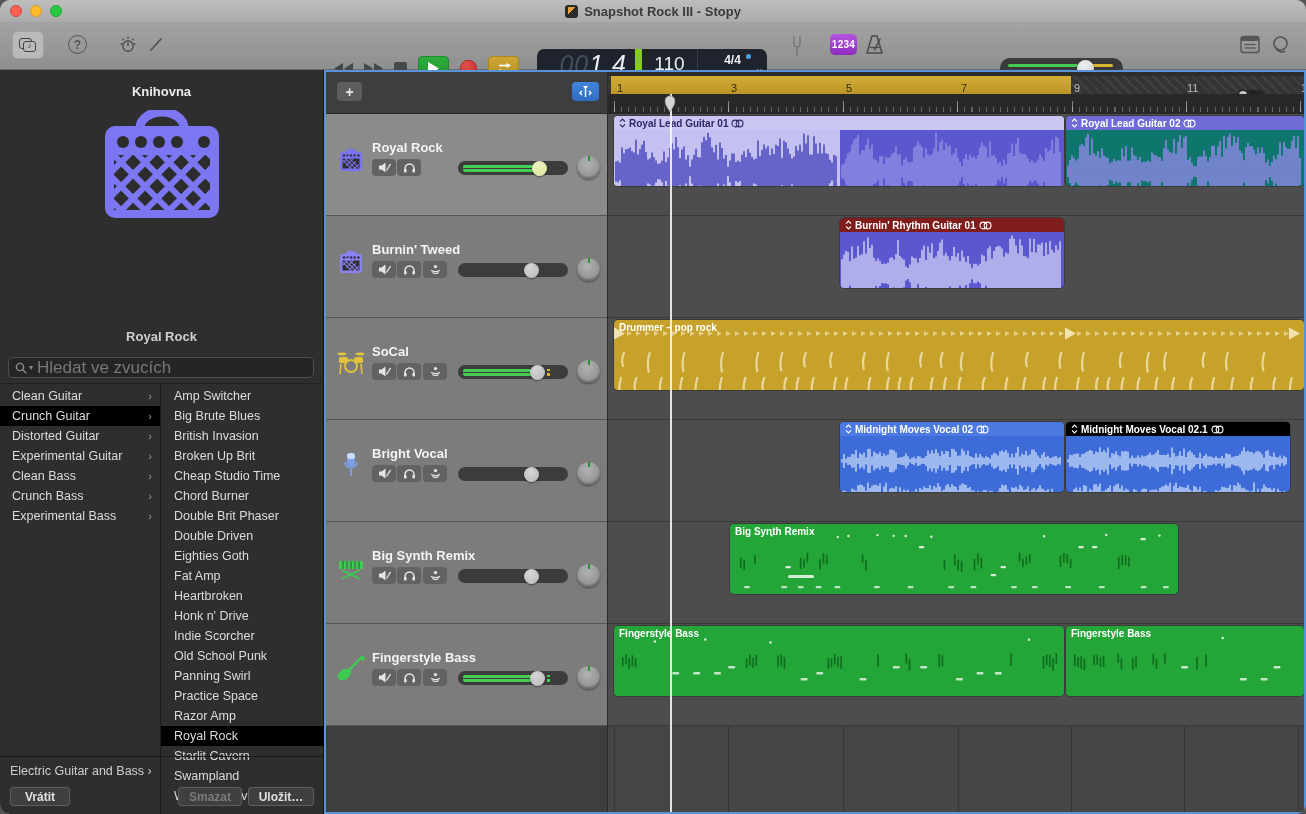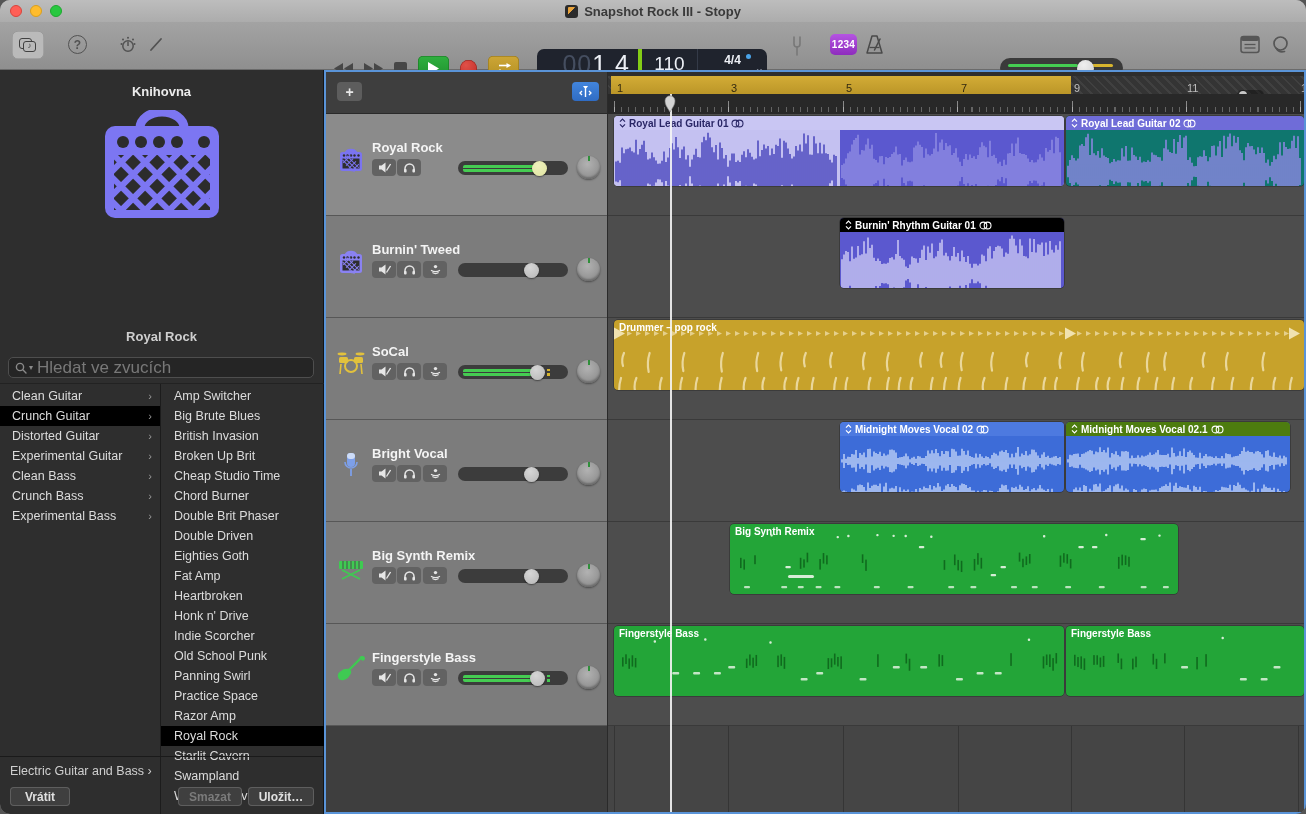--- a/index.html
+++ b/index.html
@@ -42,21 +42,21 @@
   .tp-icon{color:#474747;}
   .play-btn{width:31px;height:25px;border-radius:5px;background:linear-gradient(#2fb03f,#1d8d2c);
             box-shadow:inset 0 0 0 .5px #17701f;display:flex;align-items:center;justify-content:center;}
   .rec-btn{width:17px;height:17px;border-radius:50%;background:radial-gradient(circle at 35% 30%,#e05048,#c12e27);
            box-shadow:inset 0 0 0 .5px #8e1f1a;}
   .cycle-btn{width:31px;height:25px;border-radius:5px;background:linear-gradient(#cda636,#b08d20);
              box-shadow:inset 0 0 0 .5px #8a6d14;display:flex;align-items:center;justify-content:center;}
 
   .lcd{position:absolute;left:537px;top:27px;width:230px;height:38px;border-radius:7px;
        background:#1f232d;display:flex;color:#edf0f6;}
-  .lcd-beats{position:relative;width:105px;border-right:4px solid #84cc16;}
+  .lcd-beats{position:relative;width:105px;border-right:7px solid #84cc16;font-style:italic;}
   .lcd-big{position:absolute;top:1px;left:0;right:8px;text-align:right;font-size:25px;letter-spacing:1px;}
   .lcd-dim{color:#454e60;}
   .lcd-lab{position:absolute;bottom:2px;font-size:6.5px;letter-spacing:.8px;color:#6d7689;font-weight:bold;}
   .lab-takt{left:32px;} .lab-doba{right:12px;}
   .lcd-tempo{position:relative;width:56px;border-right:1px solid #343a48;text-align:center;}
   .lcd-tempo .val{margin-top:4px;font-size:19px;}
   .lcd-tempo .lcd-lab{left:0;right:0;}
   .lcd-key{position:relative;flex:1;text-align:center;font-size:12px;font-weight:bold;}
   .lcd-key .sig{margin-top:4px;} .lcd-key .key{margin-top:1px;}
   .lcd-dot{position:absolute;right:16px;top:5px;width:5px;height:5px;border-radius:50%;background:#4aa3e8;}
@@ -686,21 +686,21 @@
   <circle cx="8.6" cy="4.5" r="3.4" fill="none" stroke="currentColor" stroke-width="1.1"></circle>
             </svg>
           </div>
           <div class="region-body">
             <svg width="238" height="83" viewBox="0 0 238 83">
               <path d="M2 35.8V47.2M4 29.9V53.1M6 25.2V57.8M8 27.9V55.1M10 30.5V52.5M12 28.5V54.5M14 15.5V67.5M16 13.9V69.1M18 16.0V67.0M20 7.3V75.7M22 3.8V79.2M24 25.1V57.9M26 8.6V74.4M28 23.3V59.7M30 25.2V57.8M32 21.0V62.0M34 27.7V55.3M36 18.2V64.8M38 25.4V57.6M40 27.1V55.9M42 28.0V55.0M44 33.2V49.8M46 32.0V51.0M48 28.9V54.1M50 31.6V51.4M52 30.2V52.8M54 30.4V52.6M56 18.2V64.8M58 26.5V56.5M60 16.1V66.9M62 30.8V52.2M64 30.4V52.6M66 17.5V65.5M68 25.1V57.9M70 26.5V56.5M72 29.9V53.1M74 26.8V56.2M76 32.4V50.6M78 31.4V51.6M80 32.0V51.0M82 30.2V52.8M84 31.8V51.2M86 22.4V60.6M88 24.7V58.3M90 25.3V57.7M92 26.9V56.1M94 27.2V55.8M96 30.7V52.3M98 18.3V64.7M100 9.7V73.3M102 19.6V63.4M104 22.1V60.9M106 22.9V60.1M108 8.9V74.1M110 23.7V59.3M112 12.1V70.9M114 5.1V77.9M116 18.0V65.0M118 7.4V75.6M120 5.7V77.3M122 30.0V53.0M124 27.3V55.7M126 32.7V50.3M128 36.2V46.8M130 35.9V47.1M132 27.3V55.7M134 26.3V56.7M136 26.8V56.2M138 20.2V62.8M140 26.0V57.0M142 31.2V51.8M144 27.2V55.8M146 15.9V67.1M148 15.4V67.6M150 25.6V57.4M152 16.4V66.6M154 10.9V72.1M156 27.1V55.9M158 5.7V77.3M160 18.6V64.4M162 6.7V76.3M164 3.6V79.4M166 16.3V66.7M168 5.8V77.2M170 12.7V70.3M172 6.9V76.1M174 20.3V62.7M176 22.9V60.1M178 30.2V52.8M180 17.3V65.7M182 13.0V70.0M184 16.2V66.8M186 15.9V67.1M188 19.5V63.5M190 24.2V58.8M192 17.2V65.8M194 23.1V59.9M196 17.4V65.6M198 22.9V60.1M200 32.7V50.3M202 29.5V53.5M204 35.7V47.3M206 32.1V50.9M208 25.7V57.3M210 29.3V53.7M212 24.3V58.7M214 12.3V70.7M216 25.6V57.4M218 12.0V71.0M220 16.9V66.1M222 18.9V64.1M224 18.6V64.4M226 10.8V72.2M228 5.8V77.2M230 17.9V65.1M232 6.2V76.8M234 28.0V55.0" stroke="#8a87e0" stroke-width="1.6" fill="none"></path>
             </svg>
           </div>
         </div>
         <div class="region" style="left: 232px; top: 104px; width: 224px; background: rgb(91, 88, 207);">
-          <div class="region-header" style="background: #000000; color: rgb(255, 255, 255); align-items: center;">
+          <div class="region-header" style="background: #7f1d1d; color: rgb(255, 255, 255); align-items: center;">
             <svg width="7" height="10" viewBox="0 0 7 10">
   <path d="M1 3.6 L3.5 1 L6 3.6 M1 6.4 L3.5 9 L6 6.4" fill="none" stroke="currentColor" stroke-width="1.2"></path>
             </svg>
             <span>Burnin' Rhythm Guitar 01</span>
             <svg width="13" height="9" viewBox="0 0 13 9">
   <circle cx="4.4" cy="4.5" r="3.4" fill="none" stroke="currentColor" stroke-width="1.1"></circle>
   <circle cx="8.6" cy="4.5" r="3.4" fill="none" stroke="currentColor" stroke-width="1.1"></circle>
             </svg>
           </div>
           <div class="region-body">
@@ -869,21 +869,21 @@
             </svg>
           </div>
           <div class="region-body">
             <svg width="224" height="83" viewBox="0 0 224 83">
               <path d="M2 23.3V26.5M4 17.9V31.9M6 22.7V27.1M8 20.8V29.0M10 21.0V28.8M12 18.0V31.8M14 18.4V31.4M16 14.0V35.8M18 22.0V27.8M20 17.0V32.8M22 18.7V31.1M24 16.5V33.3M26 21.2V28.6M28 13.0V36.8M30 12.8V37.0M32 20.6V29.2M34 15.4V34.4M36 17.1V32.7M38 18.0V31.8M40 15.7V34.1M42 20.1V29.7M44 17.4V32.4M46 19.4V30.4M48 18.6V31.2M50 13.7V36.1M52 13.4V36.4M54 14.3V35.5M56 16.6V33.2M58 21.9V27.9M60 21.2V28.6M62 20.9V28.9M64 20.2V29.6M66 17.5V32.3M68 20.3V29.5M70 23.2V26.6M72 21.8V28.0M74 20.8V29.0M76 22.7V27.1M78 19.9V29.9M80 20.5V29.3M82 22.0V27.8M84 21.9V27.9M86 19.9V29.9M88 14.5V35.3M90 17.4V32.4M92 14.2V35.6M94 17.3V32.5M96 13.1V36.7M98 17.1V32.7M100 20.2V29.6M102 15.0V34.8M104 18.1V31.7M106 15.0V34.8M108 15.3V34.5M110 20.9V28.9M112 12.7V37.1M114 13.3V36.5M116 15.6V34.2M118 19.7V30.1M120 19.6V30.2M122 12.7V37.1M124 15.1V34.7M126 18.8V31.0M128 14.5V35.3M130 19.9V29.9M132 21.0V28.8M134 21.8V28.0M136 17.4V32.4M138 21.5V28.3M140 18.1V31.7M142 20.6V29.2M144 21.9V27.9M146 20.2V29.6M148 20.9V28.9M150 22.5V27.3M152 19.0V30.8M154 16.7V33.1M156 17.7V32.1M158 19.5V30.3M160 15.4V34.4M162 14.5V35.3M164 16.1V33.7M166 13.9V35.9M168 17.0V32.8M170 21.4V28.4M172 17.8V32.0M174 21.3V28.5M176 16.7V33.1M178 11.1V38.7M180 20.4V29.4M182 17.6V32.2M184 18.9V30.9M186 15.1V34.7M188 19.4V30.4M190 18.2V31.6M192 13.4V36.4M194 13.7V36.1M196 16.3V33.5M198 19.5V30.3M200 21.9V27.9M202 18.4V31.4M204 16.3V33.5M206 21.0V28.8M208 19.7V30.1M210 22.0V27.8M212 21.4V28.4M214 20.6V29.2M216 20.1V29.7M218 21.9V27.9M220 21.0V28.8" stroke="#bdd0f6" stroke-width="1.5" fill="none"></path>
               <path d="M2 55.1V64.4M4 54.5V65.1M6 55.5V64.0M8 56.3V63.2M10 56.6V62.9M12 52.6V66.9M14 53.5V66.1M16 54.7V64.8M18 49.2V70.3M20 48.4V71.1M22 48.9V70.6M24 51.1V68.4M26 54.8V64.7M28 46.6V72.9M30 51.9V67.6M32 49.8V69.8M34 48.8V70.8M36 48.7V70.9M38 50.0V69.5M40 47.6V72.0M42 56.2V63.3M44 50.6V68.9M46 46.7V72.8M48 55.4V64.1M50 52.4V67.2M52 51.7V67.8M54 52.6V66.9M56 50.1V69.4M58 56.2V63.4M60 51.2V68.3M62 55.5V64.0M64 53.5V66.0M66 55.0V64.6M68 53.4V66.2M70 57.6V61.9M72 55.5V64.1M74 55.8V63.8M76 53.1V66.5M78 55.7V63.8M80 52.0V67.5M82 53.4V66.1M84 50.4V69.1M86 51.9V67.7M88 52.2V67.4M90 48.9V70.6M92 53.6V65.9M94 49.9V69.6M96 51.5V68.0M98 47.0V72.5M100 50.6V68.9M102 54.9V64.6M104 53.6V65.9M106 49.6V70.0M108 48.1V71.5M110 50.9V68.6M112 48.0V71.5M114 50.0V69.5M116 51.0V68.6M118 54.2V65.3M120 49.2V70.3M122 47.5V72.0M124 48.1V71.4M126 49.0V70.5M128 51.9V67.6M130 51.0V68.5M132 54.5V65.0M134 54.5V65.0M136 56.5V63.0M138 54.7V64.8M140 57.2V62.3M142 55.5V64.0M144 54.0V65.5M146 54.2V65.4M148 56.1V63.5M150 54.8V64.8M152 55.1V64.4M154 57.4V62.1M156 56.1V63.4M158 55.2V64.3M160 51.9V67.6M162 48.5V71.0M164 49.4V70.1M166 49.0V70.5M168 53.4V66.2M170 55.9V63.7M172 51.3V68.2M174 52.0V67.6M176 50.7V68.8M178 53.2V66.3M180 48.7V70.8M182 50.8V68.7M184 54.0V65.5M186 53.0V66.5M188 50.3V69.2M190 55.2V64.3M192 53.2V66.3M194 52.0V67.6M196 54.2V65.3M198 52.5V67.0M200 49.0V70.6M202 52.5V67.0M204 53.8V65.8M206 55.1V64.4M208 53.1V66.4M210 57.3V62.2M212 52.8V66.8M214 55.9V63.6M216 56.3V63.2M218 56.8V62.7M220 58.0V61.5" stroke="#bdd0f6" stroke-width="1.5" fill="none"></path>
             </svg>
           </div>
         </div>
         <div class="region" style="left: 458px; top: 308px; width: 224px; background: rgb(61, 108, 216);">
-          <div class="region-header" style="background: #4d7c0f; color: rgb(255, 255, 255);">
+          <div class="region-header" style="background: #000000; color: rgb(255, 255, 255);">
             <svg width="7" height="10" viewBox="0 0 7 10">
   <path d="M1 3.6 L3.5 1 L6 3.6 M1 6.4 L3.5 9 L6 6.4" fill="none" stroke="currentColor" stroke-width="1.2"></path>
             </svg>
             <span>Midnight Moves Vocal 02.1</span>
             <svg width="13" height="9" viewBox="0 0 13 9">
   <circle cx="4.4" cy="4.5" r="3.4" fill="none" stroke="currentColor" stroke-width="1.1"></circle>
   <circle cx="8.6" cy="4.5" r="3.4" fill="none" stroke="currentColor" stroke-width="1.1"></circle>
             </svg>
           </div>
           <div class="region-body">

